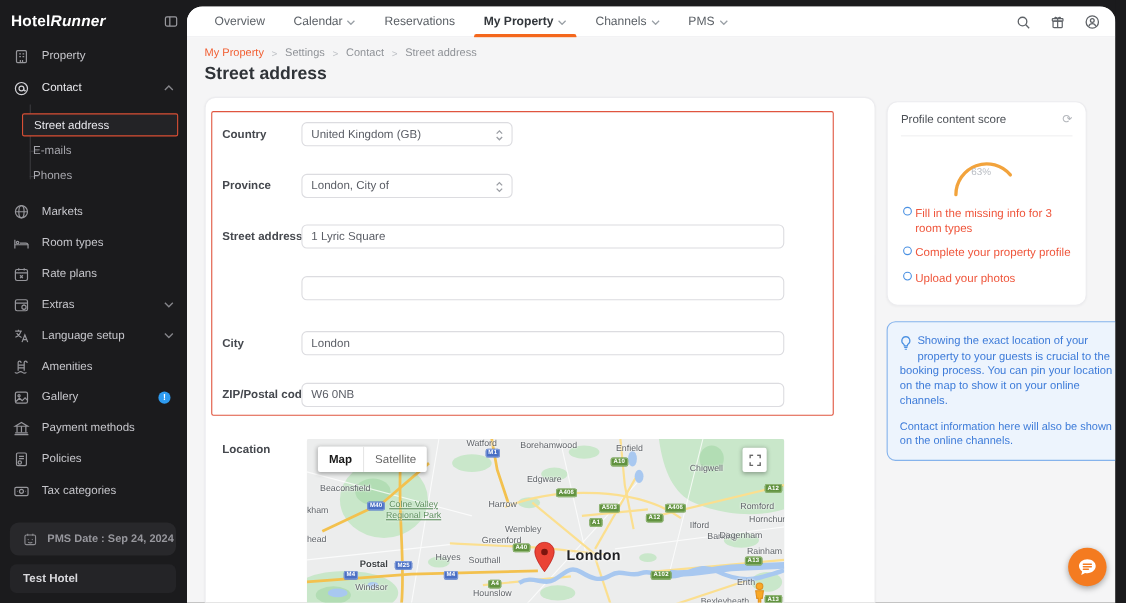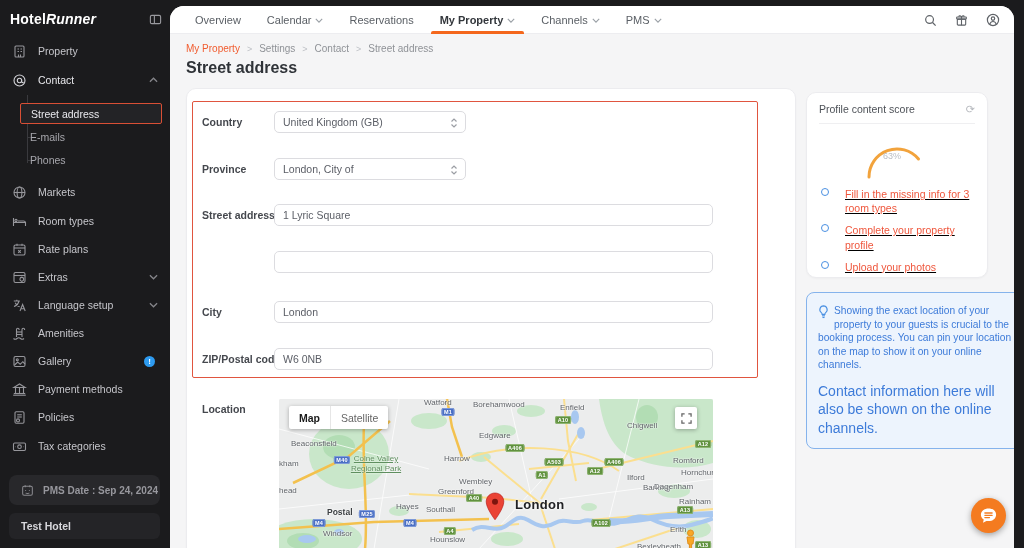--- a/index.html
+++ b/index.html
@@ -71,28 +71,28 @@
   .pegman { position:absolute; left:404px; top:130px; }
 
   
   .score-card { position:absolute; left:636px; top:58px; width:182px; height:186px; background:#fff; border:1px solid #ececef; border-radius:10px; box-shadow:0 1px 2px rgba(0,0,0,.03); }
   .score-head { position:absolute; left:12px; top:10px; right:12px; display:flex; justify-content:space-between; align-items:center; border-bottom:1px solid #efeff1; padding-bottom:8px; }
   .score-title { font-size:10.5px; color:#4d5157; }
   .refresh-ico { color:#b4b7bc; font-size:11px; cursor:pointer; line-height:1; }
   .gauge { position:absolute; left:50px; top:36px; }
   .gauge-val { position:absolute; left:76px; top:58px; font-size:9px; color:#b9bdc3; }
   .check-list { position:absolute; left:14px; top:94px; right:10px; }
-  .check-item { display:flex; gap:16px; margin-bottom:8px; cursor:pointer;text-decoration:underline; }
+  .check-item { display:flex; gap:3px; margin-bottom:8px; cursor:pointer; }
   .check-dot { flex:none; width:8px; height:8px; border:1.5px solid #4a90e2; border-radius:50%; margin-top:1px; background:#fff; }
   .check-txt { font-size:10.5px; line-height:1.35; color:#ef573d; }
 
   .tip-box { position:absolute; left:636px; top:258px; width:220px; min-height:112px; background:#edf4fd; border:1px solid #85b3ec; border-radius:8px; padding:11px 10px 10px 11px; }
   .tip-p1 { font-size:10.2px; line-height:1.33; color:#3d7bd9; }
   .tip-p1 .bulb { float:left; margin:1px 5px 2px 0; color:#4a90e2; display:flex; }
-  .tip-p2 { margin-top:10px; font-size:14px; line-height:1.33; color:#3d7bd9; }
+  .tip-p2 { margin-top:10px; font-size:10px; line-height:1.33; color:#3d7bd9; }
 
   .chat-btn { position:absolute; left:971px; top:498px; width:35px; height:35px; border-radius:50%; background:#f47b20; box-shadow:0 2px 6px rgba(0,0,0,.35); display:flex; align-items:center; justify-content:center; cursor:pointer; z-index:5; }
 
   svg { display:block; }
 </style>
 </head>
 <body>
 
 <div id="app">
 

